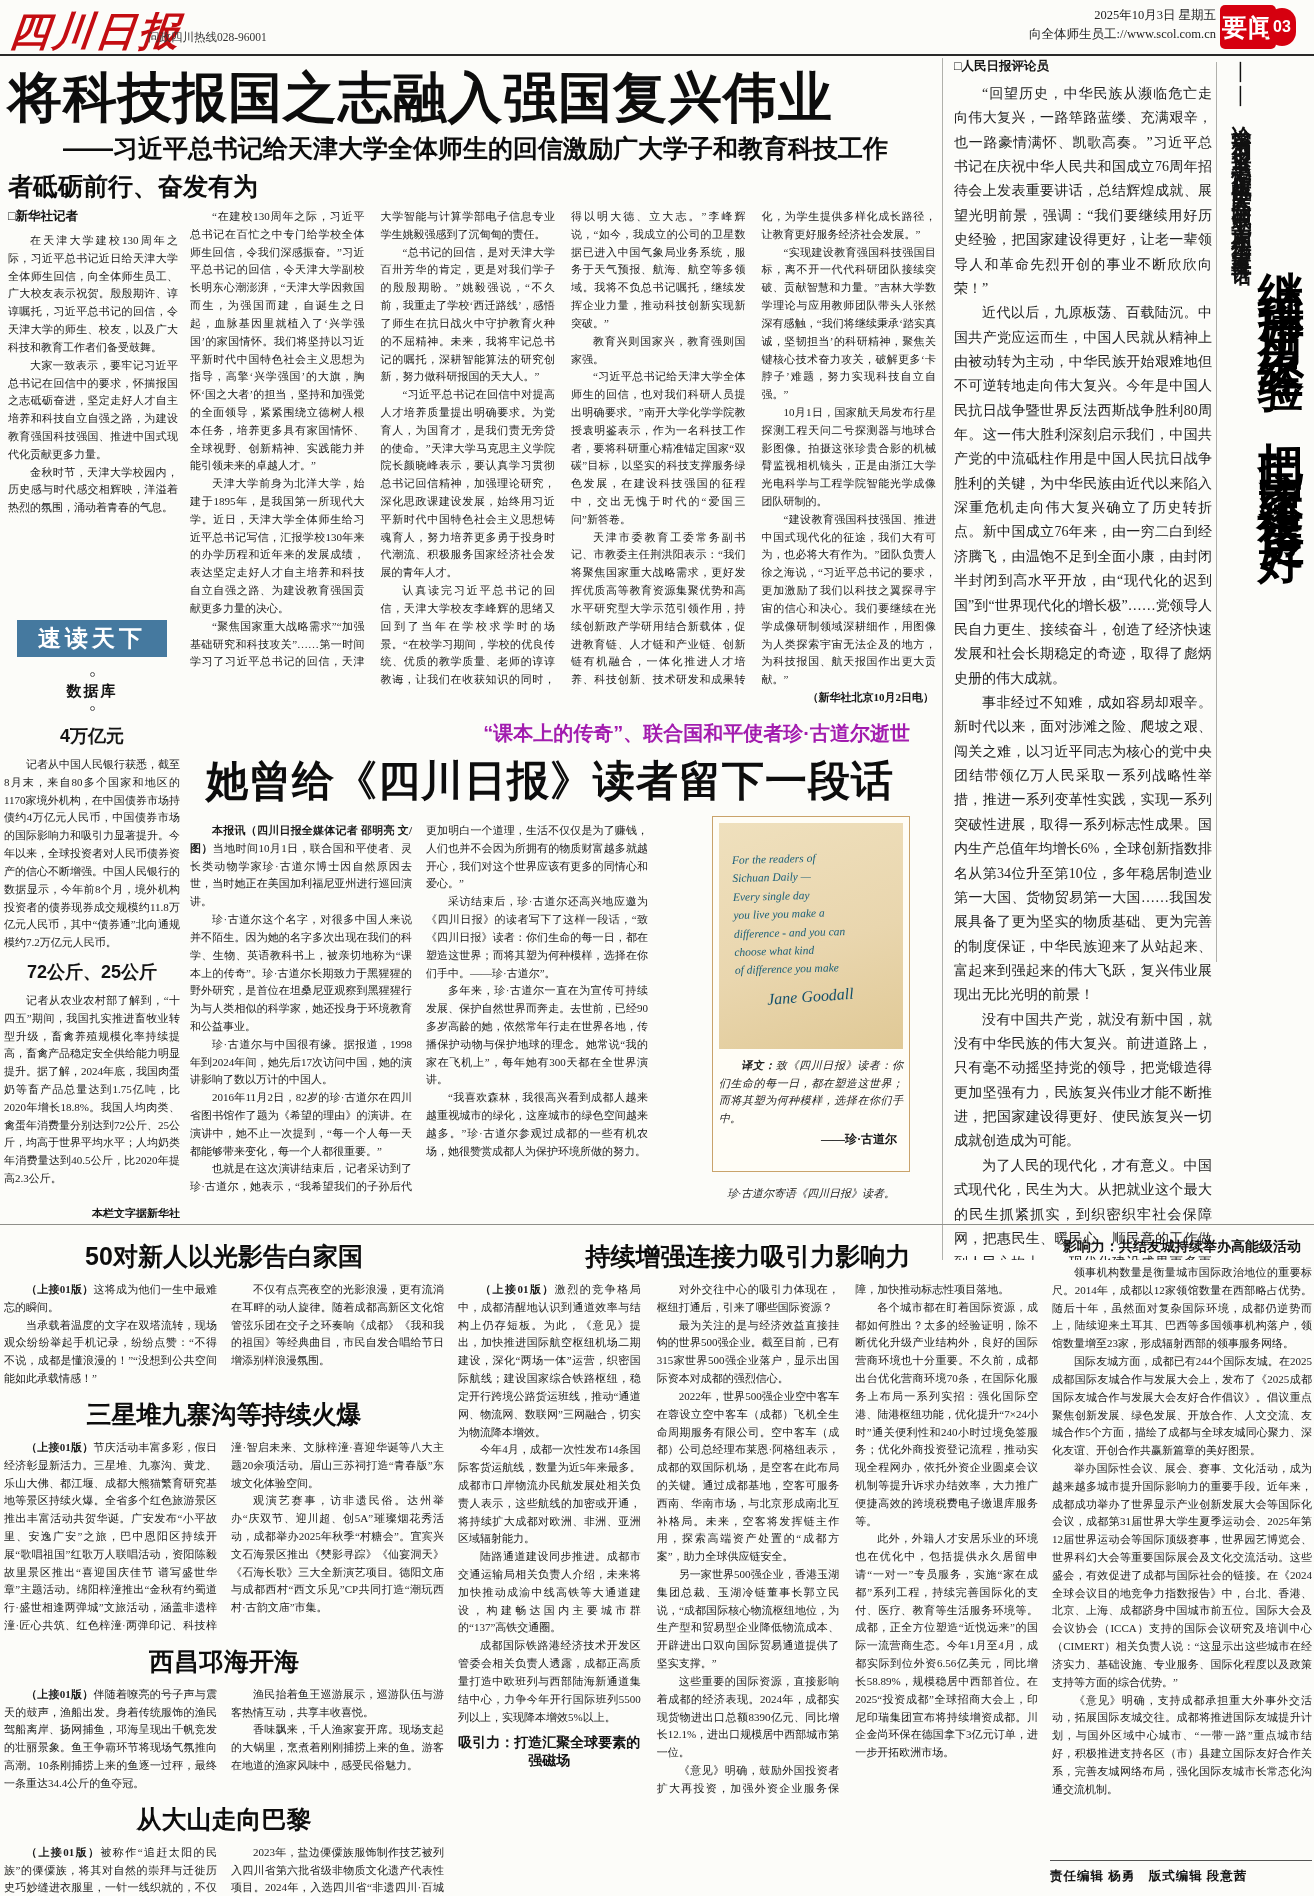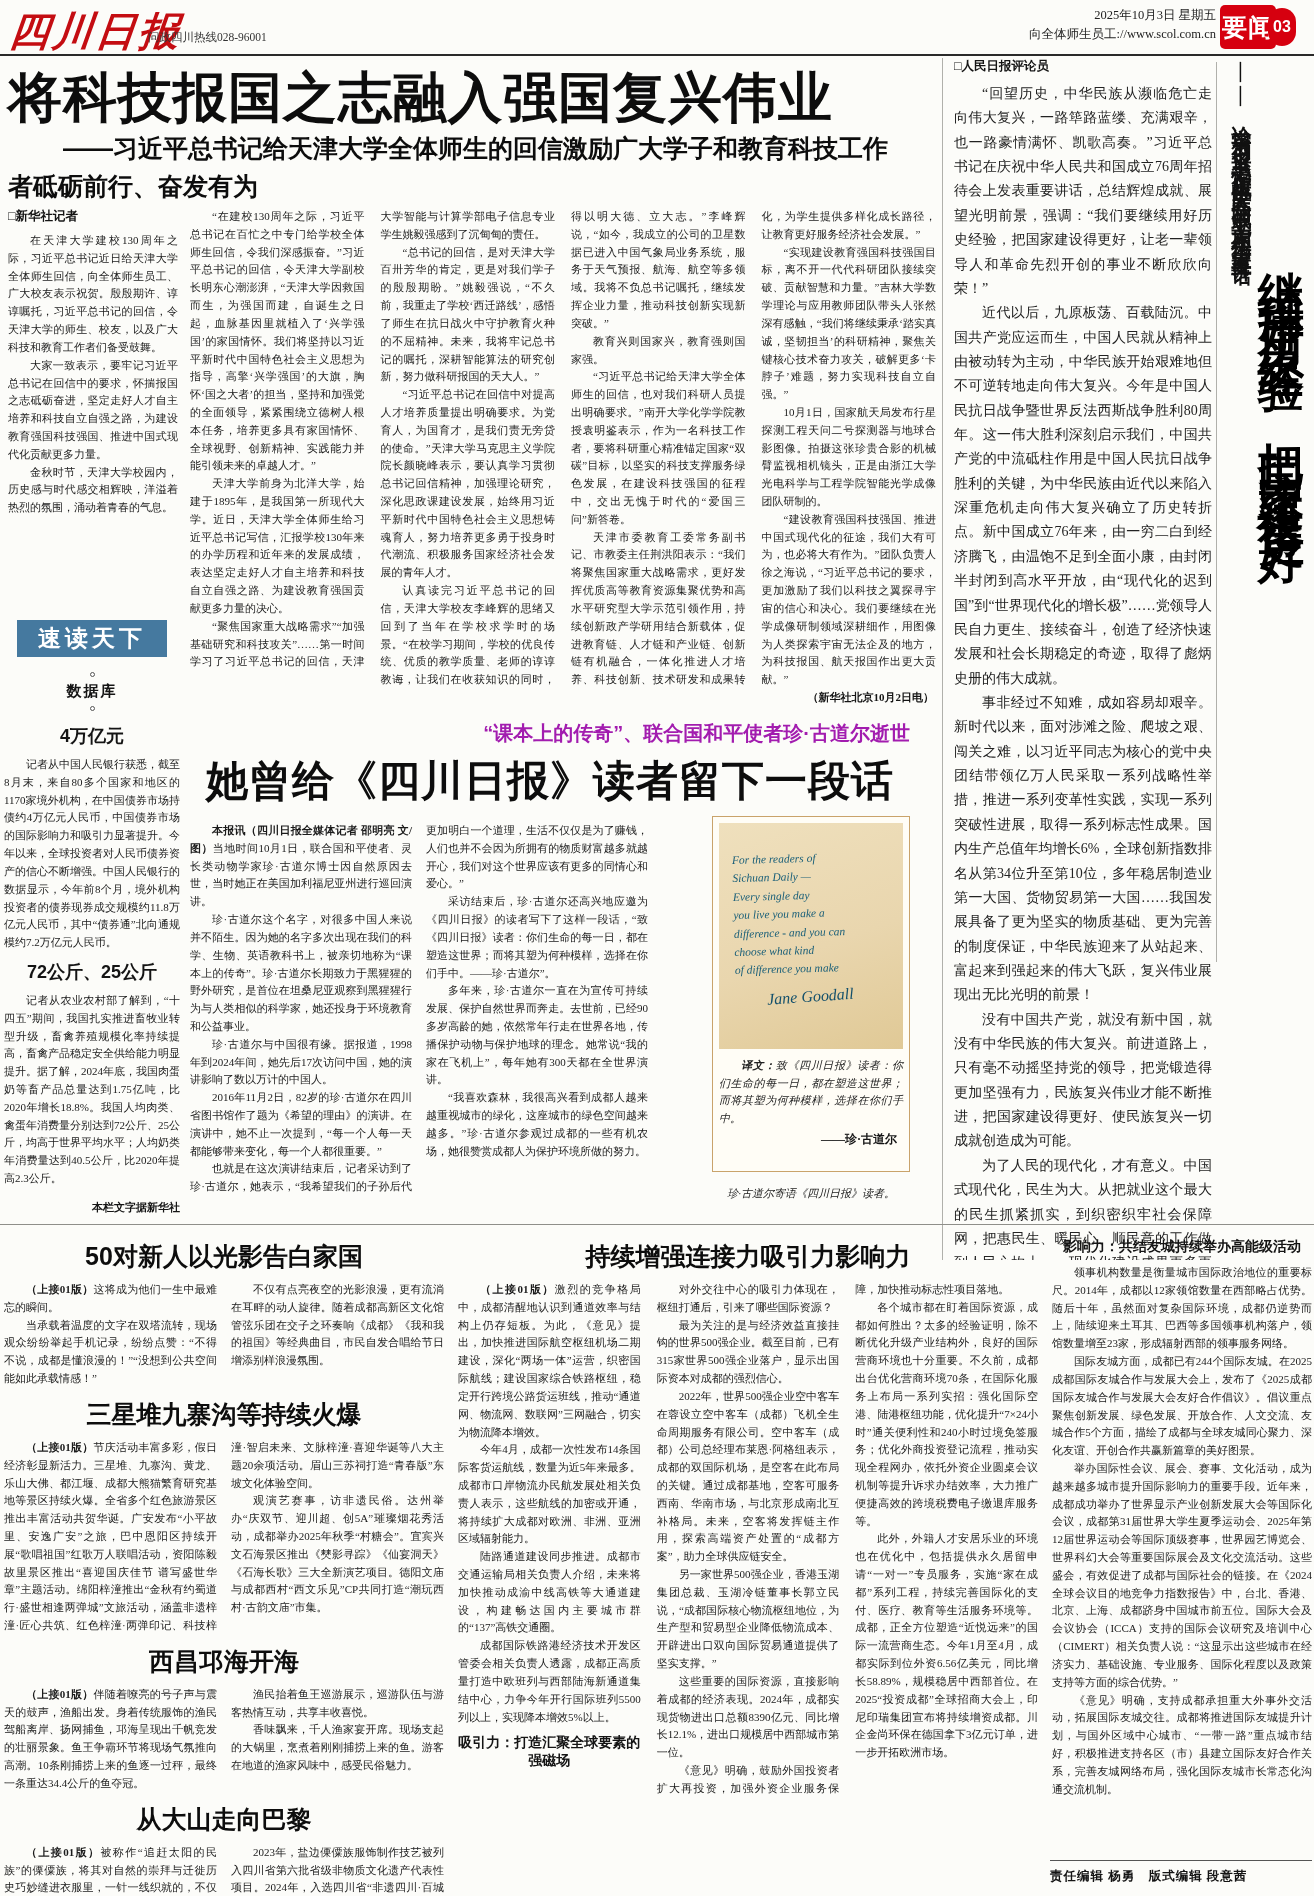--- a/index.html
+++ b/index.html
@@ -49,21 +49,21 @@
   
   .quickread { position:absolute; left:4px; top:620px; width:176px; height:598px; overflow:hidden; }
   .qr-box { width:150px; height:37px; margin:0 auto 10px auto; background:#45799f; color:#fff;
             font-size:23px; font-weight:bold; display:flex; align-items:center; justify-content:center;
             font-family:"Liberation Sans",sans-serif; letter-spacing:4px; }
   .qr-dec { display:flex; align-items:center; justify-content:center; gap:5px; margin:4px 0 8px 0;flex-direction:column; }
   .qr-dec .line { flex:1; height:1px; background:#777; }
   .qr-dec .dot { width:5px; height:5px; border:1px solid #555; border-radius:50%; background:#fff; }
   .qr-dec b { font-size:15px; letter-spacing:2px; }
   .qr-head { text-align:center; font-size:18px; font-weight:bold; font-family:"Liberation Sans",sans-serif; margin:8px 0 8px 0; }
-  .qr-credit { font-size:11px; font-weight:bold; text-align:right; margin-top:12px; }
+  .qr-credit { font-size:11px; font-weight:bold; text-align:right; margin-top:18px; }
 
   
   .goodall { position:absolute; left:190px; top:720px; width:720px; height:498px; }
   .g-kicker { text-align:right; font-size:20px; font-weight:bold; color:#a21caf; margin-top:0; }
   .g-headline { text-align:center; font-size:42px; font-weight:900; color:#0d0d0d; margin-top:6px; letter-spacing:1px; }
   .g-body { position:absolute; left:0; top:102px; width:458px; height:394px; overflow:hidden; column-count:2; column-gap:14px; }
   .photo-frame { position:absolute; right:0; top:96px; width:198px; height:356px; border:1px solid #c9a36b;
                  background:#fffdf6; padding:6px; }
   .photo { height:226px; background:linear-gradient(160deg,#efe0bd 0%,#e9d6ae 55%,#e0c996 100%); position:relative; overflow:hidden; }
   .note { padding:26px 0 0 14px; transform:rotate(-1.5deg); }

